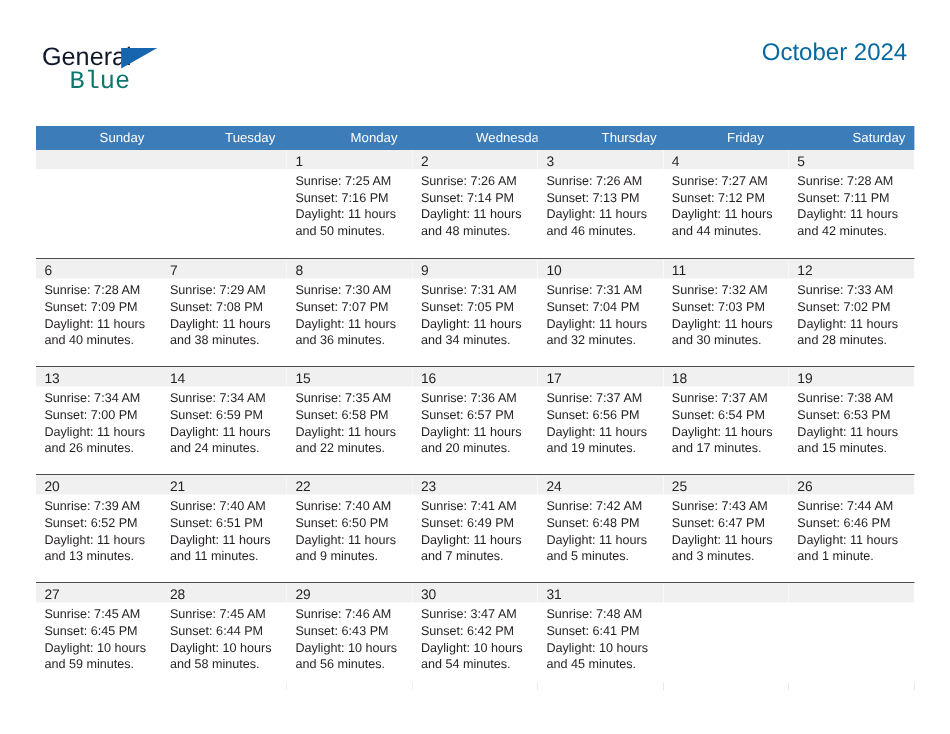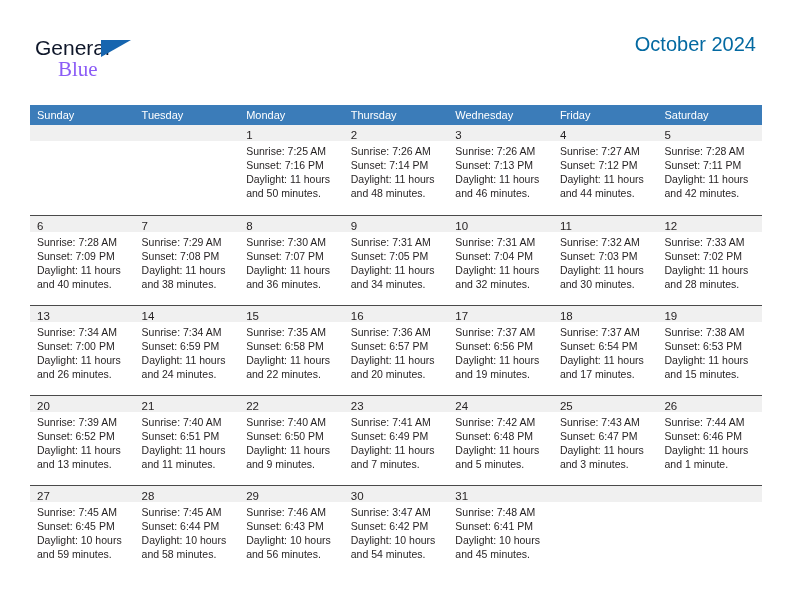--- a/index.html
+++ b/index.html
@@ -52,22 +52,22 @@
     width: 0;
     height: 0;
     border-left: 30px solid #1665af;
     border-bottom: 17px solid transparent;
   }
   .logo-blue {
     position: absolute;
     left: 23px;
     top: 21px;
     font-size: 21px;
-    color: #8b5cf6;
-    font-family: Liberation Serif, serif;
+    color: #0f766e;
+    font-family: Liberation Mono, monospace;
   }
 
   .title {
     position: absolute;
     right: 36px;
     top: 33px;
     font-size: 20px;
     color: #0369a1;
     text-align: right;
     white-space: nowrap;
@@ -97,20 +97,21 @@
   }
   .weekday {
     flex: 1 1 0;
     color: #ffffff;
     font-size: 11px;
     line-height: 20px;
     padding-left: 7px;
     box-sizing: border-box;
     white-space: nowrap;
     overflow: hidden;
+    margin-left: 46px;
   }
 
   .week-row {
     display: flex;
     width: 732px;
     height: 90px;
     border-top: 1px solid #4a4a4a;
     box-sizing: border-box;
   }
   .week-row.first {
@@ -165,22 +166,22 @@
       <span class="logo-blue">Blue</span>
     </div>
     <div class="title">October 2024</div>
   </div>
 
   <div class="calendar">
     <div class="weekday-row" id="weekday-row">
         <div class="weekday">Sunday</div>
         <div class="weekday">Tuesday</div>
         <div class="weekday">Monday</div>
+        <div class="weekday">Wednesday</div>
         <div class="weekday">Thursday</div>
-        <div class="weekday">Wednesday</div>
         <div class="weekday">Friday</div>
         <div class="weekday">Saturday</div>
       </div>
     <div id="weeks-container">
         <div class="week-row first">
           <div class="day-cell empty">
             <div class="day-band"></div>
           </div>
           <div class="day-cell empty">
             <div class="day-band"></div>

